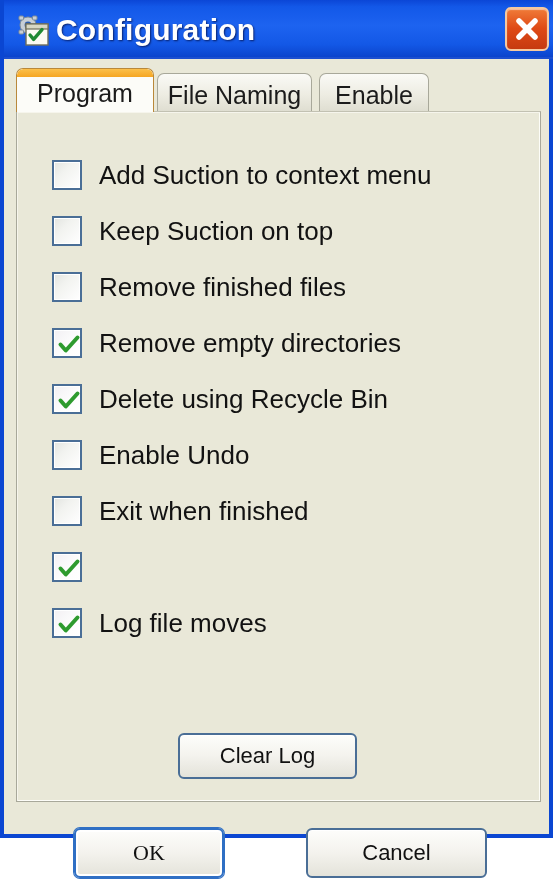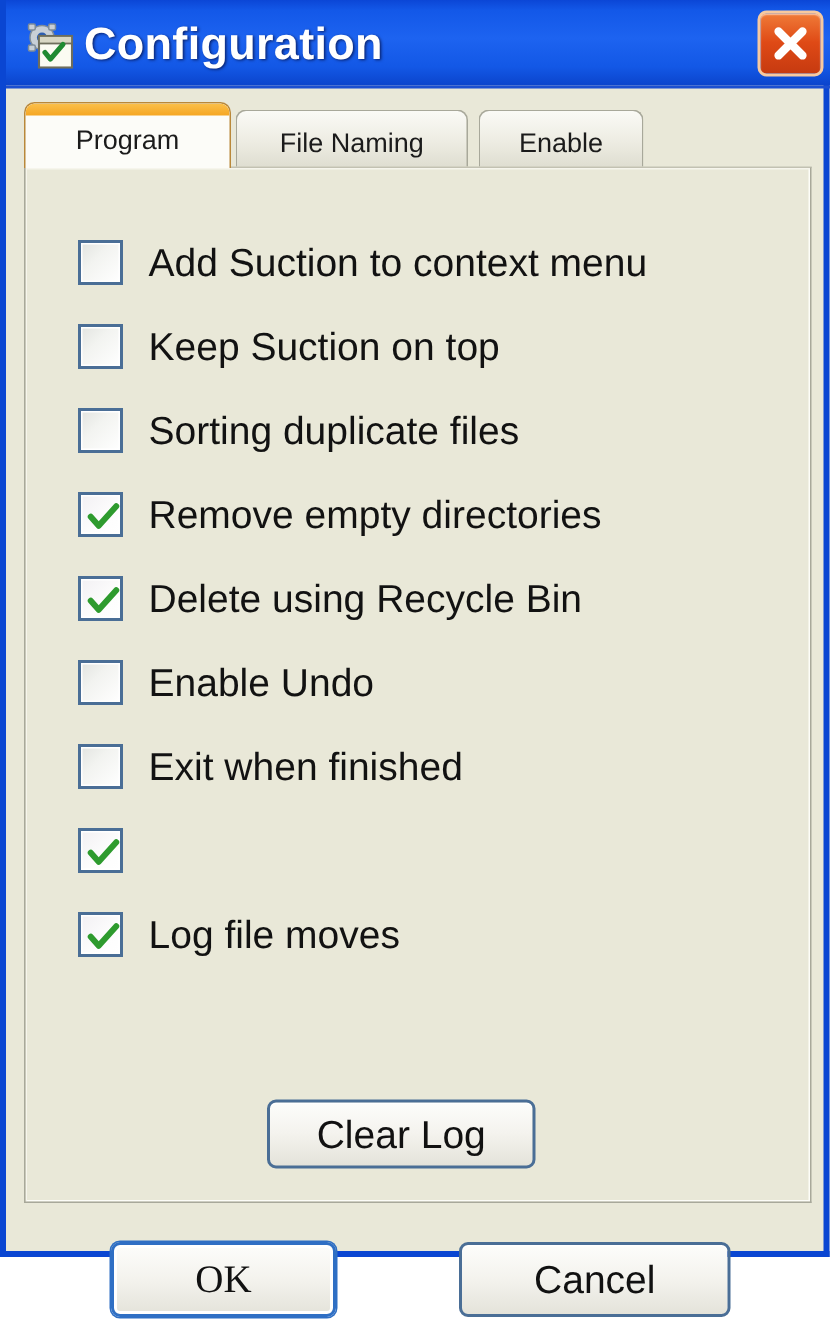--- a/index.html
+++ b/index.html
@@ -80,21 +80,21 @@
     height: 44px;
   }
   .tab {
     position: absolute;
     top: 0;
     height: 44px;
     box-sizing: border-box;
     border: 1px solid #A8A89A;
     border-bottom: none;
     border-radius: 7px 7px 0 0;
-    font-size: 18px;
+    font-size: 25px;
     color: #1B1B1B;
     text-align: center;
     line-height: 42px;
     white-space: nowrap;
     cursor: pointer;
     overflow: hidden;
   }
   .tab.inactive {
     top: 5px;
     height: 39px;
@@ -166,21 +166,21 @@
 
   
   .btn {
     position: absolute;
     box-sizing: border-box;
     border: 2px solid #4A6E96;
     border-radius: 6px;
     background: linear-gradient(to bottom, #FDFDFB 0%, #F4F3EE 48%, #E4E3DA 100%);
     box-shadow: inset 0 1px 0 #FFFFFF;
     font-family: "Liberation Sans", sans-serif;
-    font-size: 26px;
+    font-size: 22px;
     color: #111111;
     text-align: center;
     white-space: nowrap;
     cursor: pointer;
   }
   #clear-log-button {
     left: 174px; top: 733px;
     width: 179px; height: 46px;
     line-height: 42px;
   }
@@ -246,21 +246,21 @@
         <div class="cb-row">
           <span class="cb-box"></span>
           <span class="cb-label">Add Suction to context menu</span>
         </div>
         <div class="cb-row">
           <span class="cb-box"></span>
           <span class="cb-label">Keep Suction on top</span>
         </div>
         <div class="cb-row">
           <span class="cb-box"></span>
-          <span class="cb-label">Sorting duplicate files</span>
+          <span class="cb-label">Remove finished files</span>
         </div>
         <div class="cb-row checked">
           <span class="cb-box">
             <svg width="26" height="26" viewBox="0 0 26 26">
               <path d="M4.5 13.5 L9.8 19.5 L21.5 6.5" fill="none" stroke="#2E9B2E" stroke-width="4" stroke-linecap="round" stroke-linejoin="round"></path>
             </svg>
           </span>
           <span class="cb-label">Remove empty directories</span>
         </div>
         <div class="cb-row checked">

